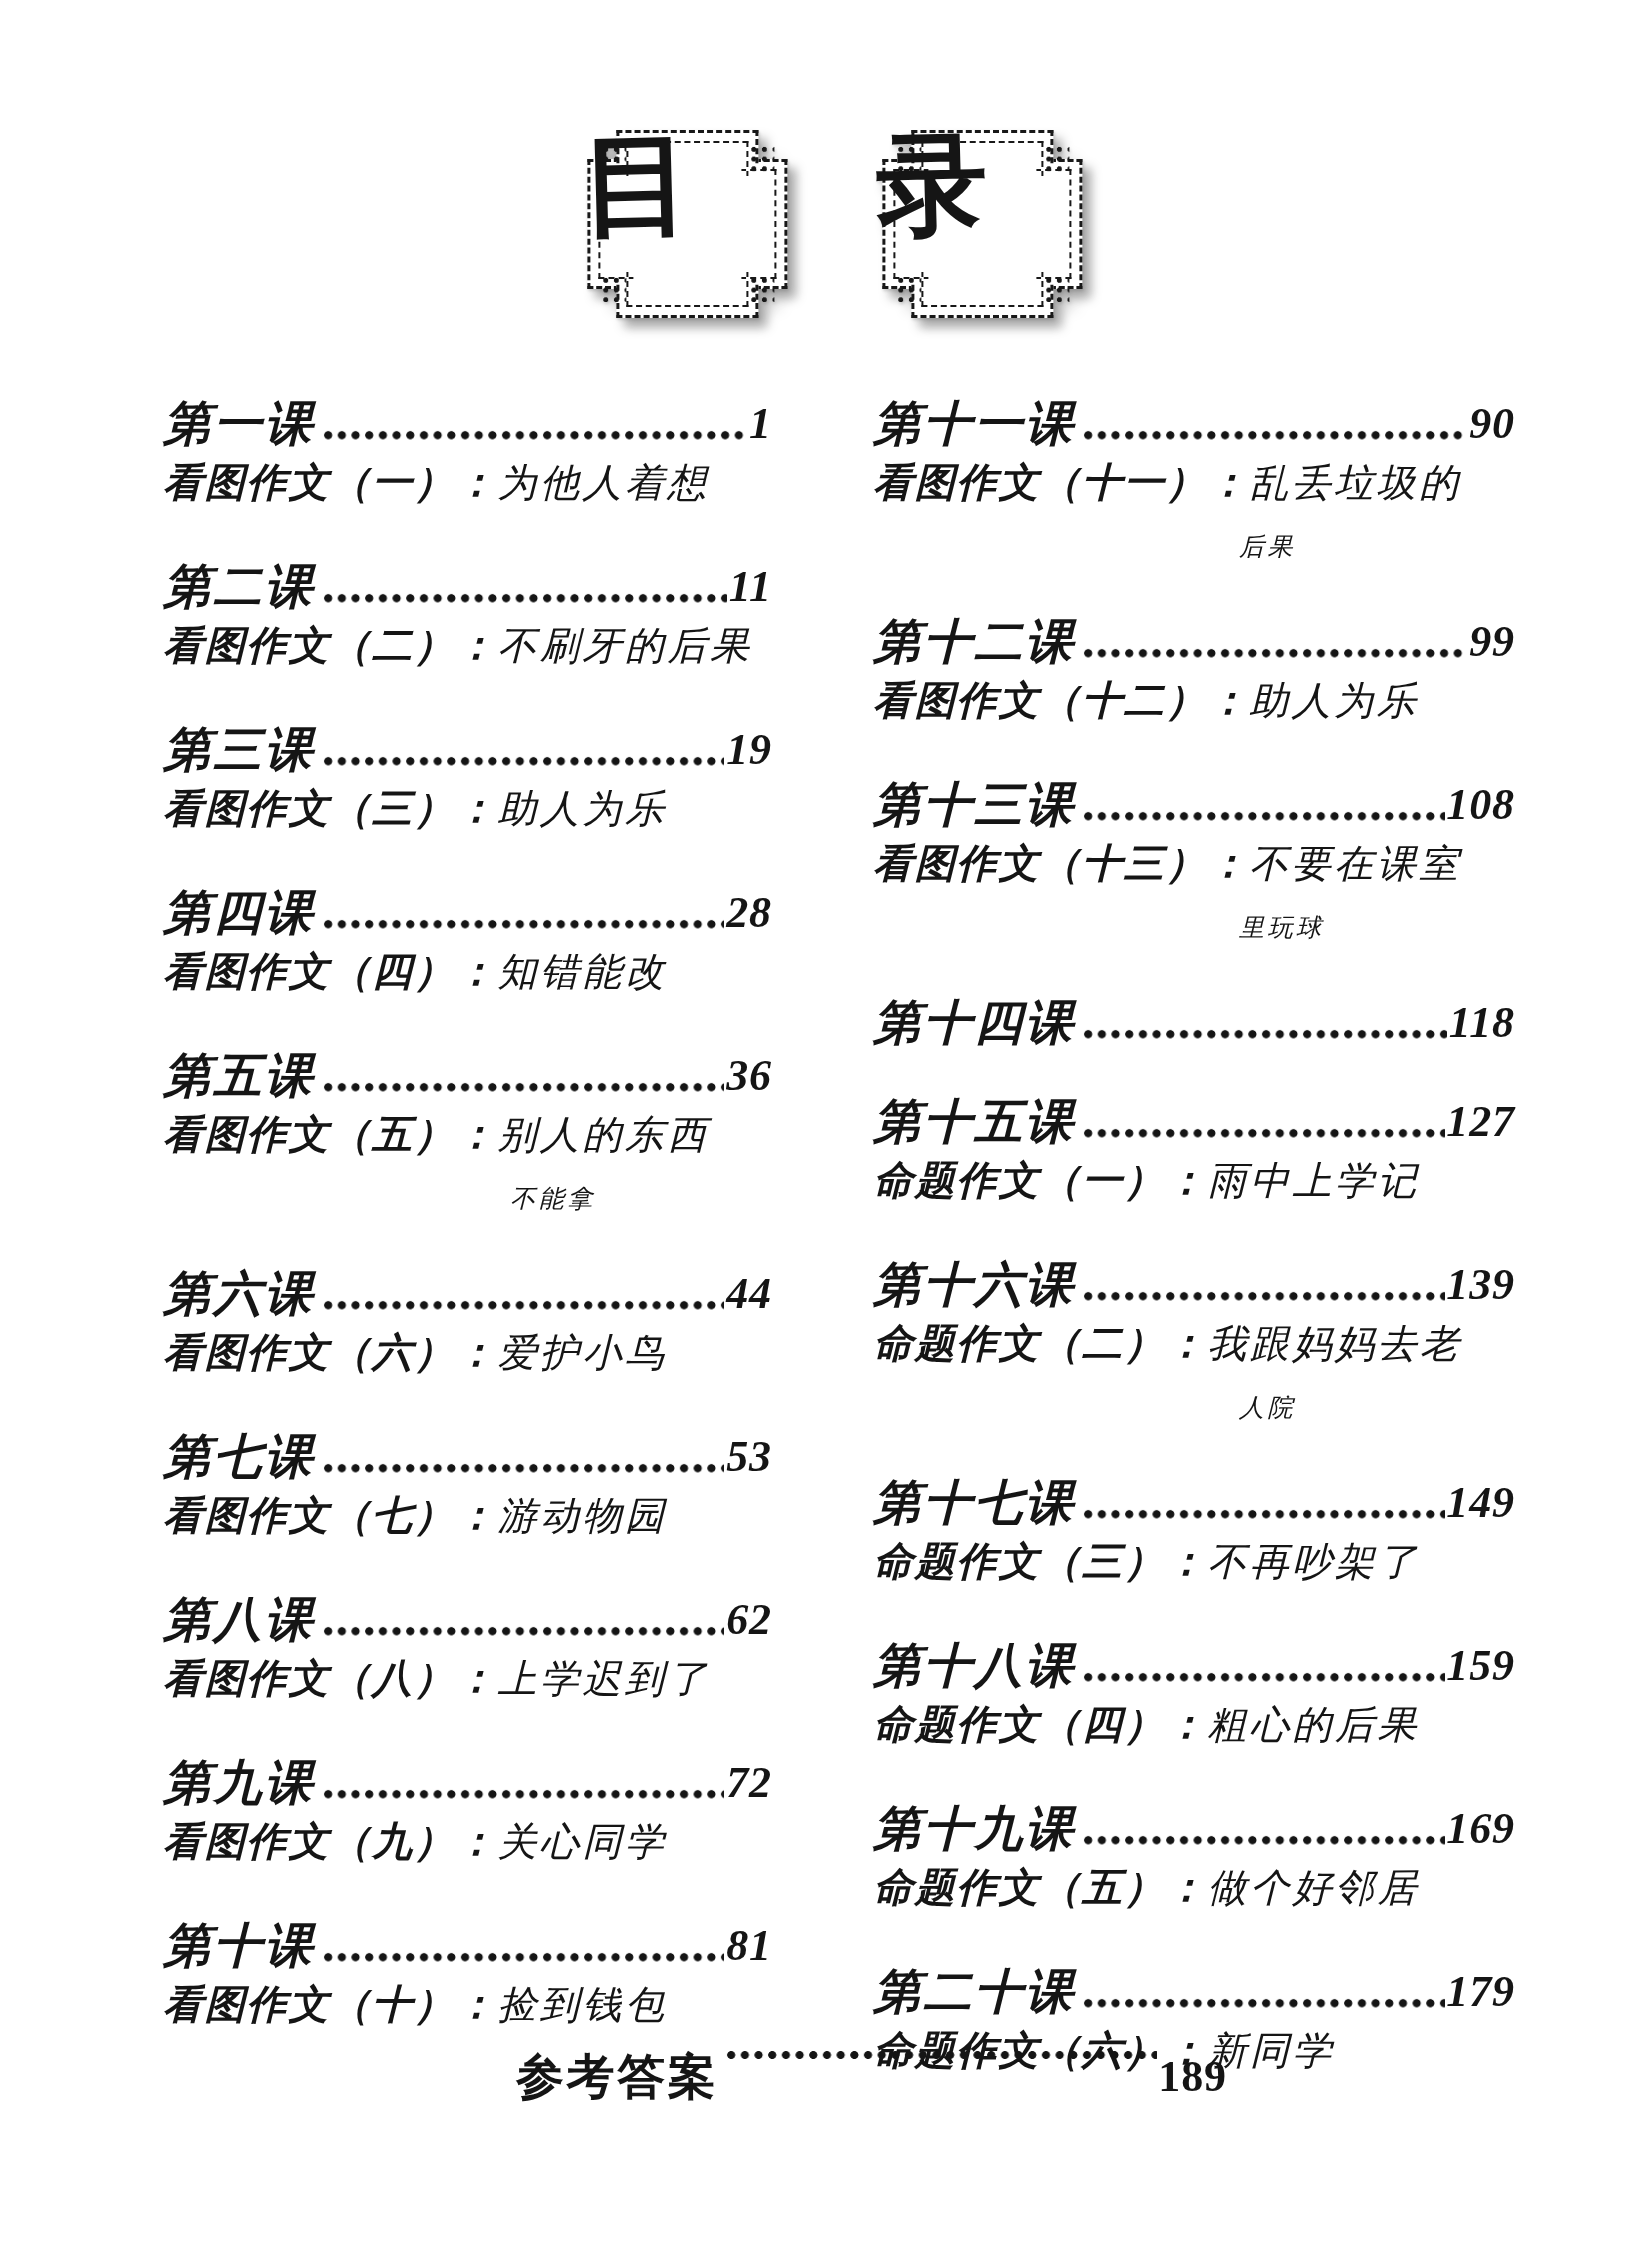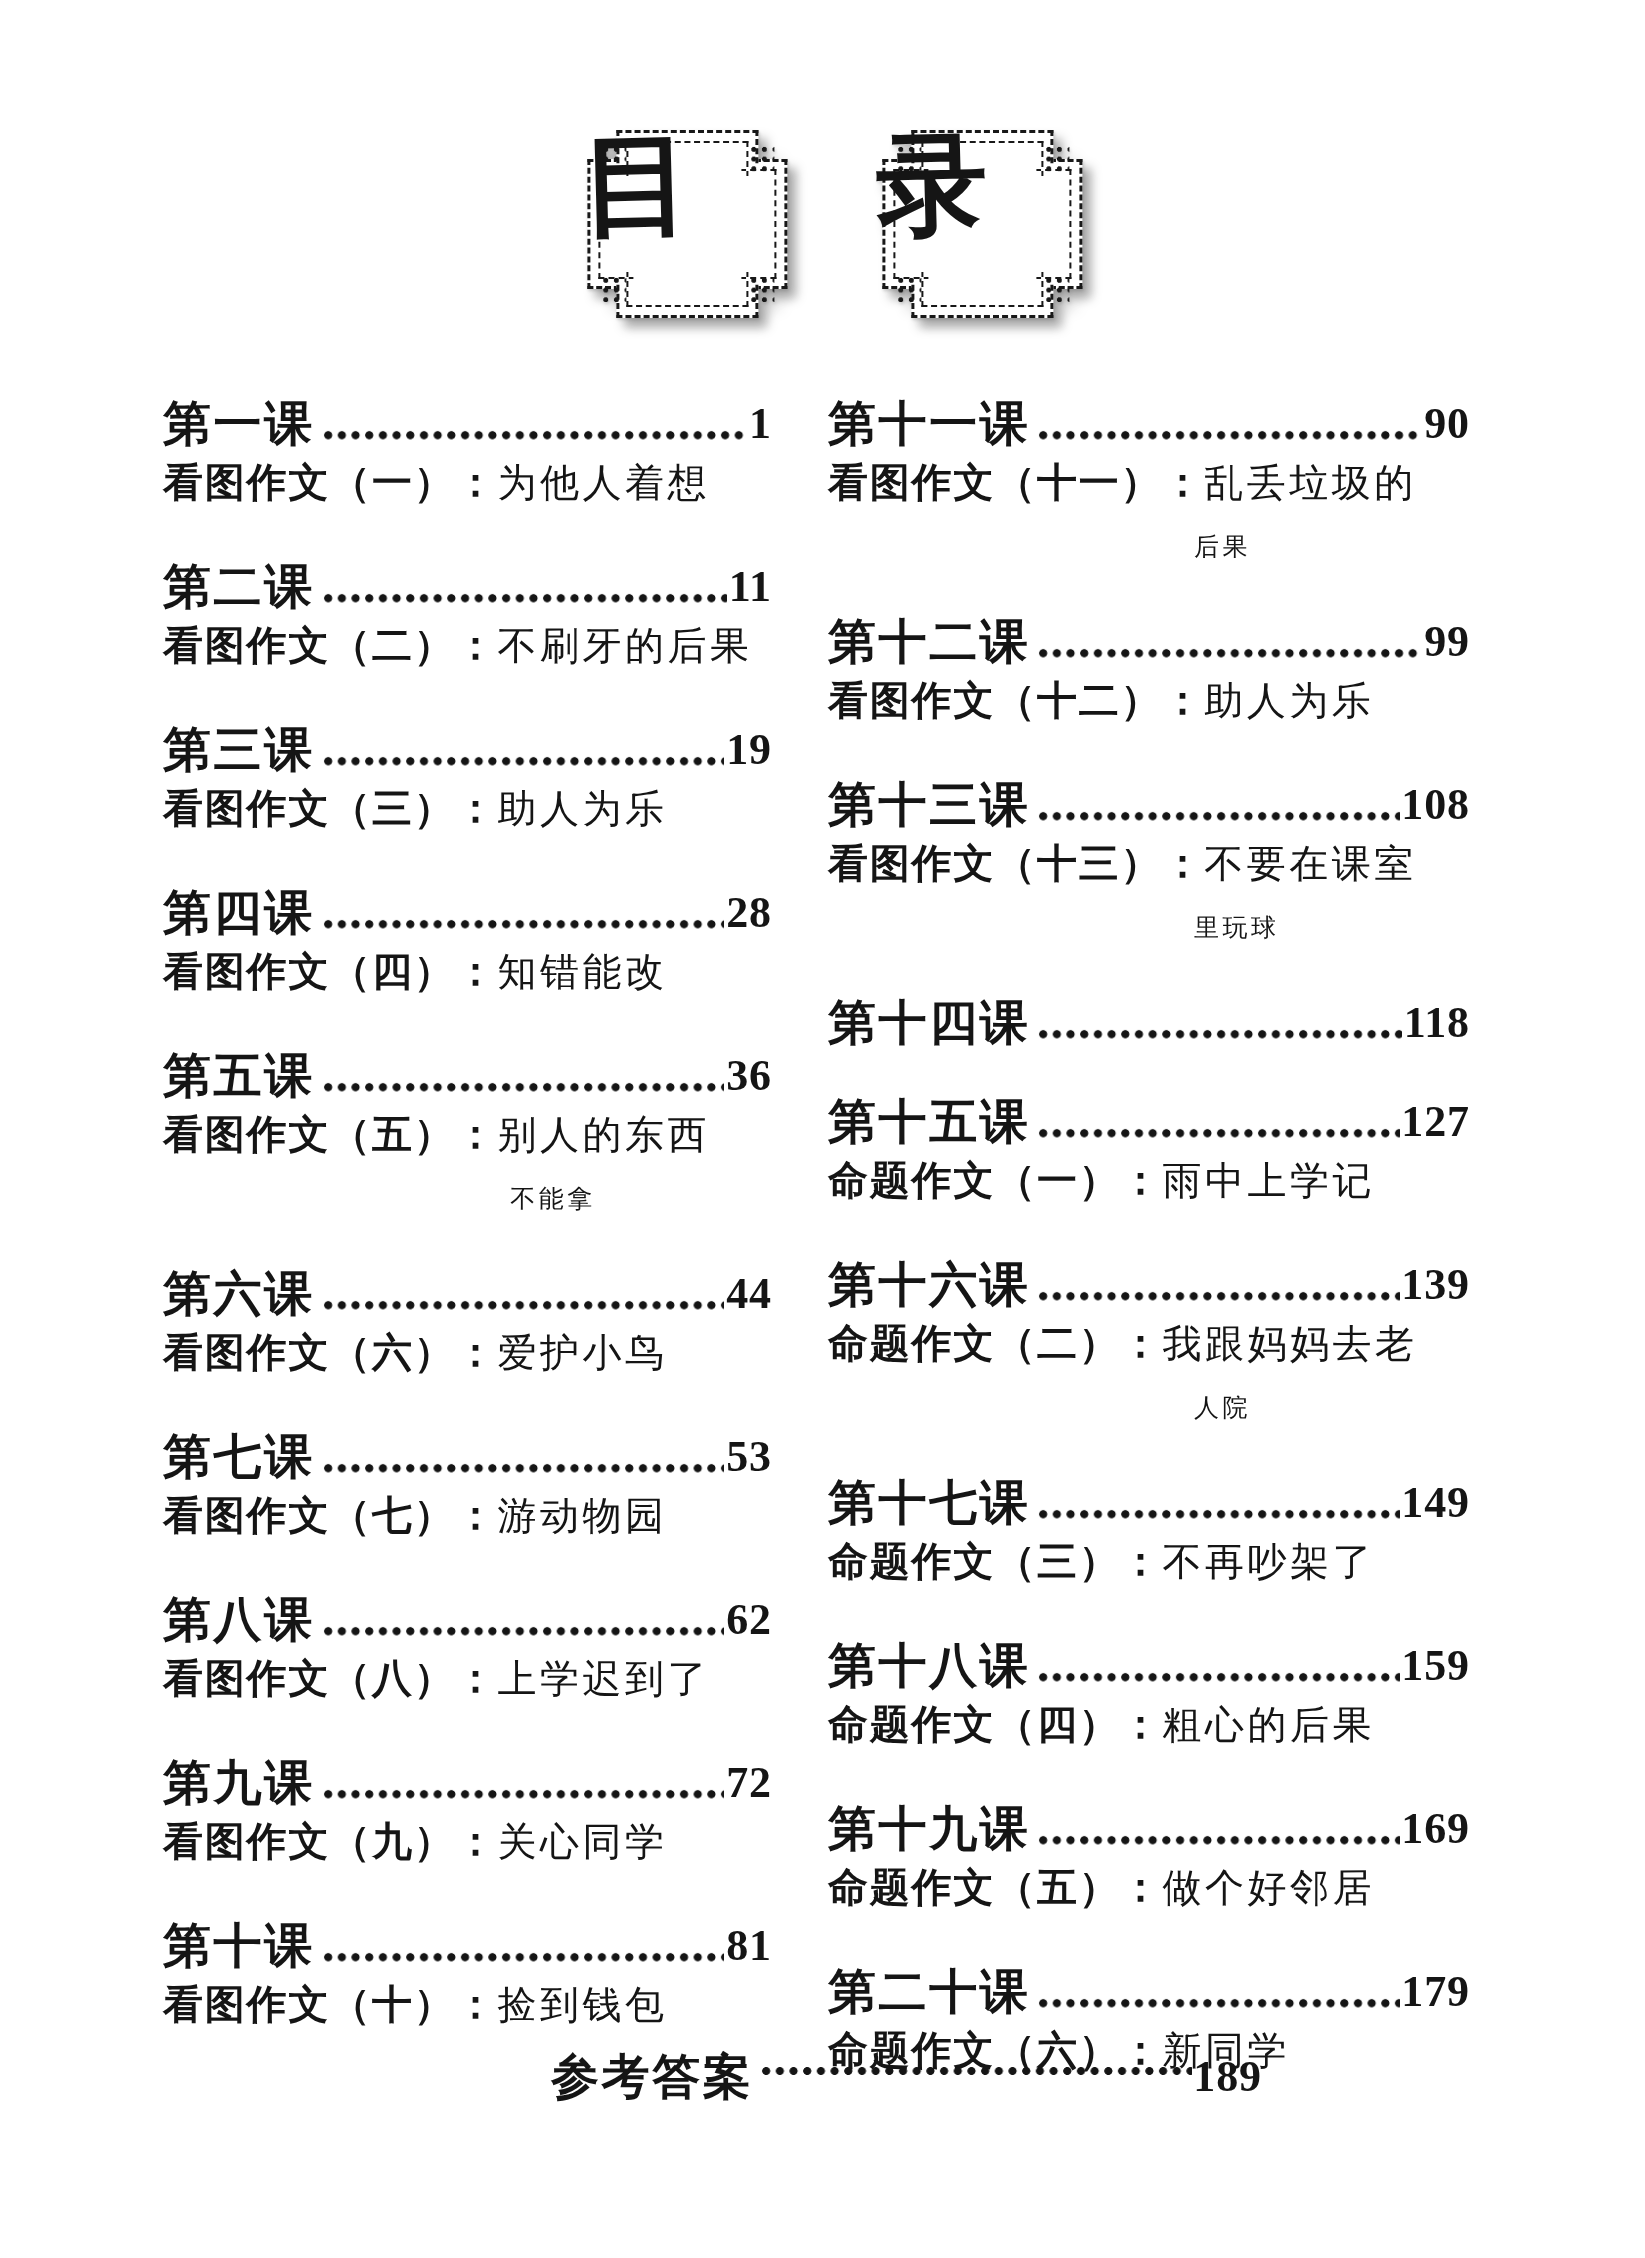--- a/index.html
+++ b/index.html
@@ -35,21 +35,21 @@
   .d-tl{left:18.5px;top:20px;} .d-tr{right:18.5px;top:20px;}
   .d-bl{left:18.5px;bottom:21px;} .d-br{right:18.5px;bottom:21px;}
   .frame-char{
     position:absolute;left:0;top:0;width:100%;height:100%;
     display:flex;align-items:center;justify-content:center;
     font-size:111px;font-weight:700;line-height:1;
     transform:rotate(-1.5deg);padding-top:3.5px;box-sizing:border-box;
   }
 
   
-  .columns{position:absolute;top:393px;left:163px;display:flex;gap:56px;}
+  .columns{position:absolute;top:393px;left:163px;display:flex;gap:101px;font-style:italic;}
   .col{display:flex;flex-direction:column;}
   .col-left{width:609px;}
   .col-right{width:642px;}
 
   .entry{margin-bottom:37px;}
   .t-row{display:flex;align-items:flex-end;}
   .lesson{
     font-size:48px;font-weight:900;line-height:62px;
     letter-spacing:2.6px;white-space:nowrap;
   }
@@ -63,21 +63,21 @@
   }
   .sub{line-height:55px;}
   .sub-label{font-size:40px;font-weight:700;letter-spacing:1.8px;}
   .topic{font-size:39px;font-weight:400;letter-spacing:3.5px;}
   .topic2{
     font-size:25px;font-weight:400;letter-spacing:3.5px;
     line-height:55px;margin-left:57%;
   }
 
   
-  .answers{position:absolute;top:2049px;left:551px;width:711px;display:flex;align-items:center;}
+  .answers{position:absolute;top:2049px;left:516px;width:711px;display:flex;align-items:flex-start;}
   .answers .lesson{line-height:56px;}
   .answers .pagenum{line-height:56px;}
   .answers .leader{margin-bottom:11.5px;}
 </style>
 </head>
 <body>
 
 <header class="title-area">
 
     <div class="frame">

